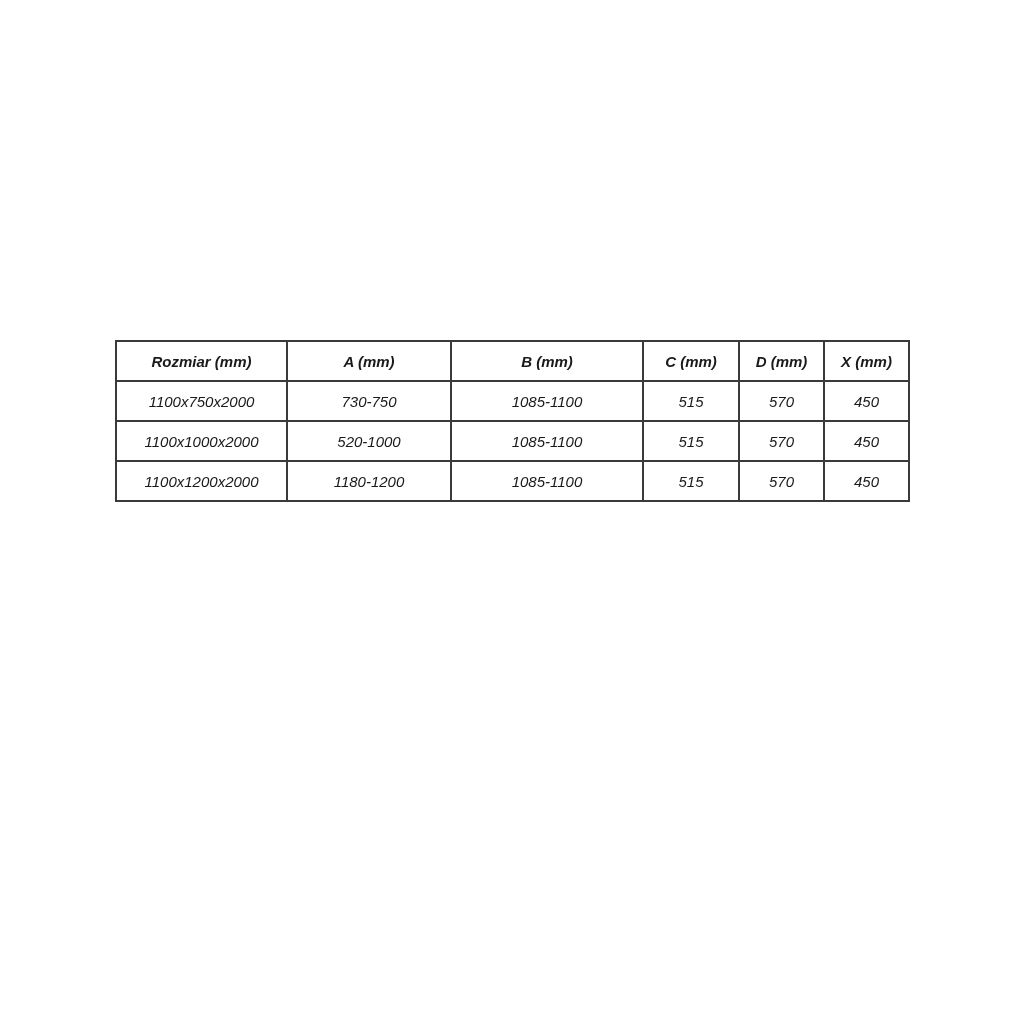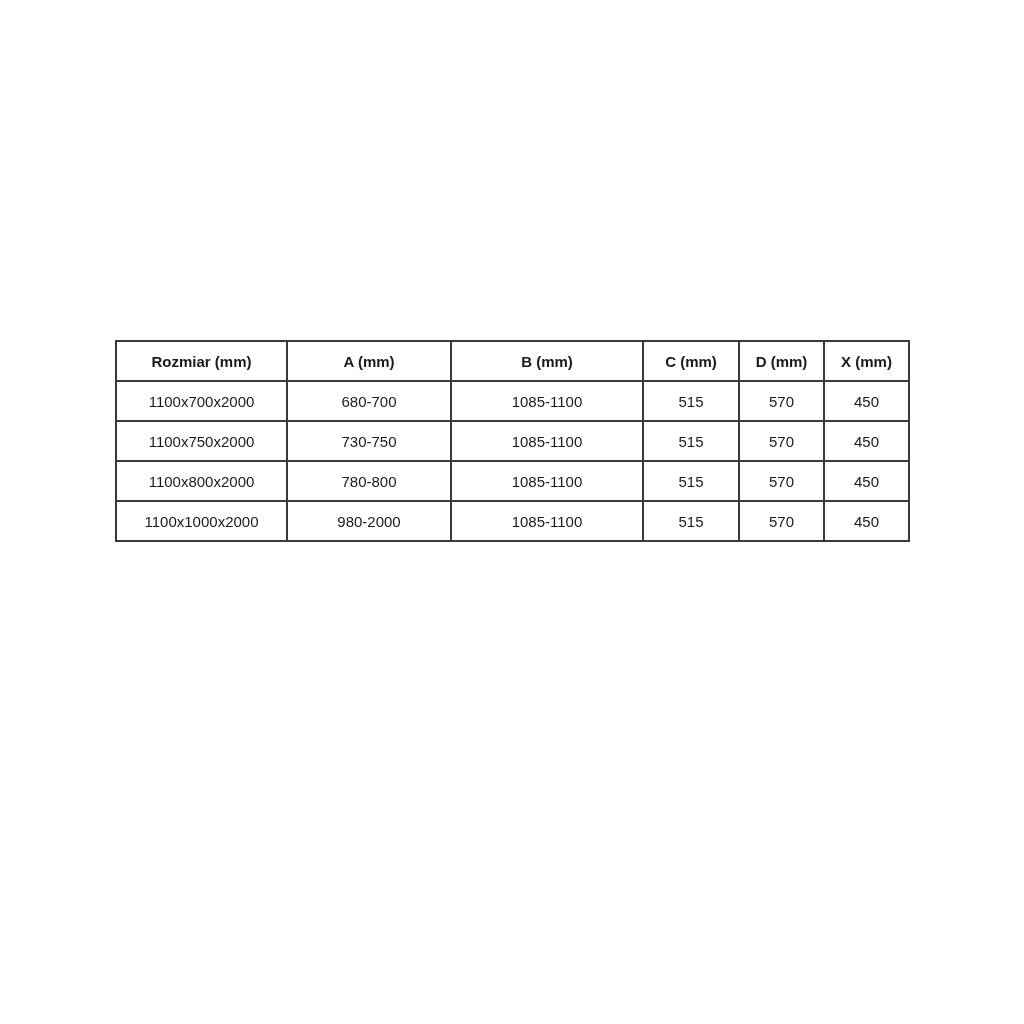--- a/index.html
+++ b/index.html
@@ -35,20 +35,21 @@
   table.spec th, table.spec td {
     border: 2px solid #3a3a3a;
     height: 38px;
     padding: 0 4px;
     text-align: center;
     vertical-align: middle;
     font-size: 15px;
     color: #1a1a1a;
     overflow: hidden;
     white-space: nowrap;
+    font-style: italic;
   }
   table.spec th {
     font-weight: bold;
   }
 </style>
 </head>
 <body>
 
 <div class="page">
   <table class="spec">
@@ -65,46 +66,38 @@
           <th>Rozmiar (mm)</th>
           <th>A (mm)</th>
           <th>B (mm)</th>
           <th>C (mm)</th>
           <th>D (mm)</th>
           <th>X (mm)</th>
         </tr>
     </thead>
     <tbody>
         <tr>
-          <td>1100x700x2000</td>
-          <td>680-700</td>
-          <td>1085-1100</td>
-          <td>515</td>
-          <td>570</td>
-          <td>450</td>
-        </tr>
-        <tr>
           <td>1100x750x2000</td>
           <td>730-750</td>
           <td>1085-1100</td>
           <td>515</td>
           <td>570</td>
           <td>450</td>
         </tr>
         <tr>
-          <td>1100x800x2000</td>
-          <td>780-800</td>
+          <td>1100x1000x2000</td>
+          <td>520-1000</td>
           <td>1085-1100</td>
           <td>515</td>
           <td>570</td>
           <td>450</td>
         </tr>
         <tr>
-          <td>1100x1000x2000</td>
-          <td>980-2000</td>
+          <td>1100x1200x2000</td>
+          <td>1180-1200</td>
           <td>1085-1100</td>
           <td>515</td>
           <td>570</td>
           <td>450</td>
         </tr>
       </tbody>
   </table>
 </div>
 
 </body></html>

